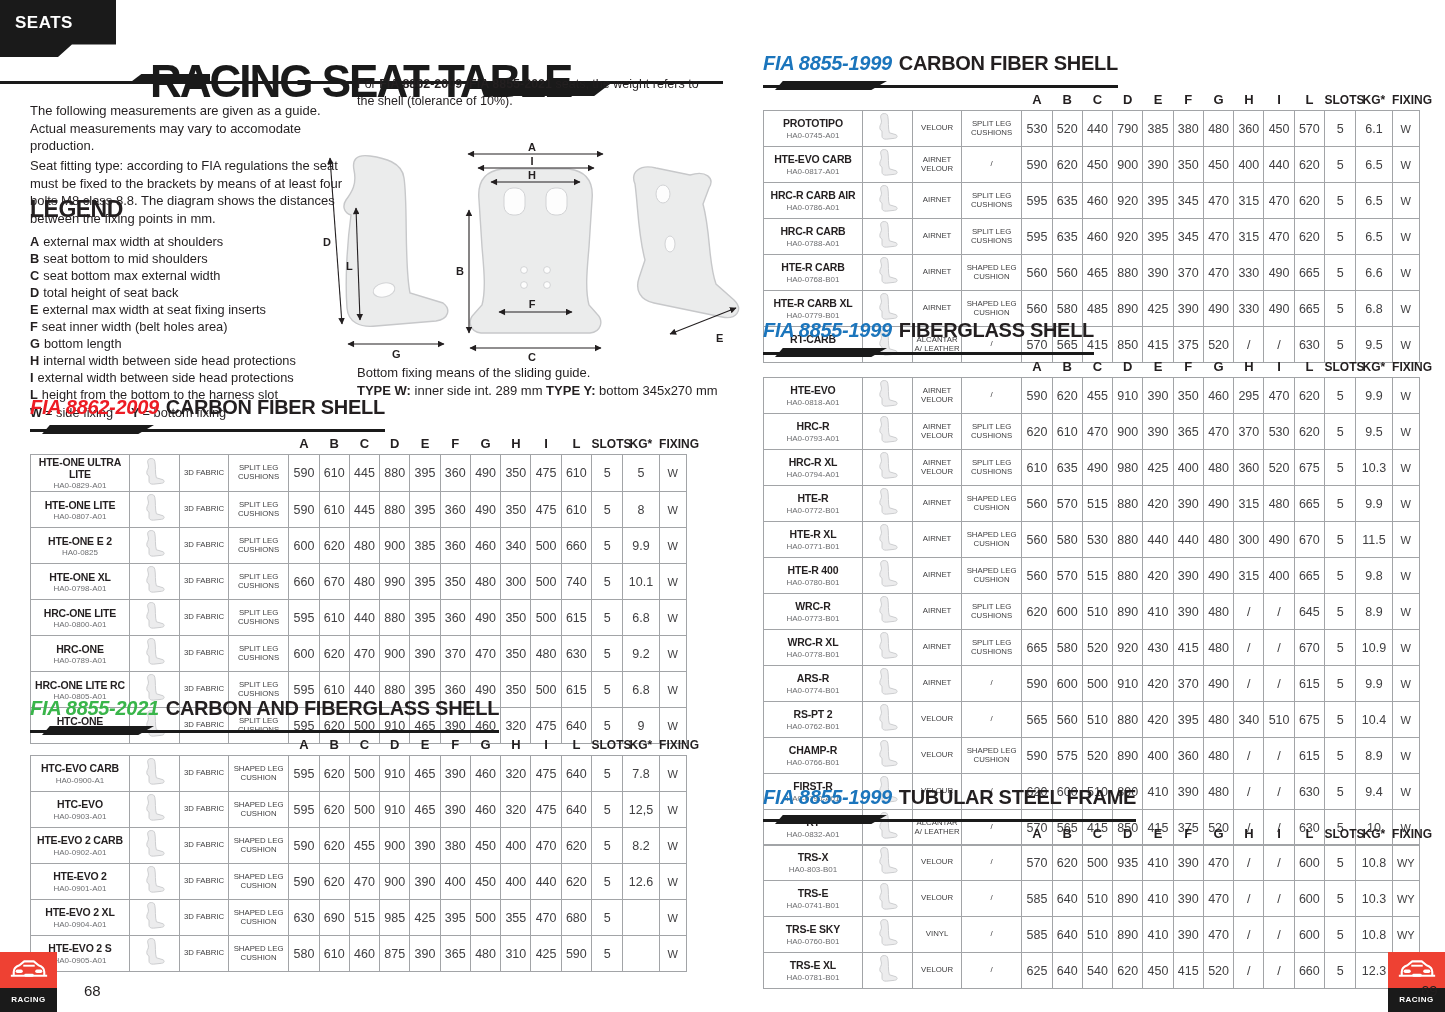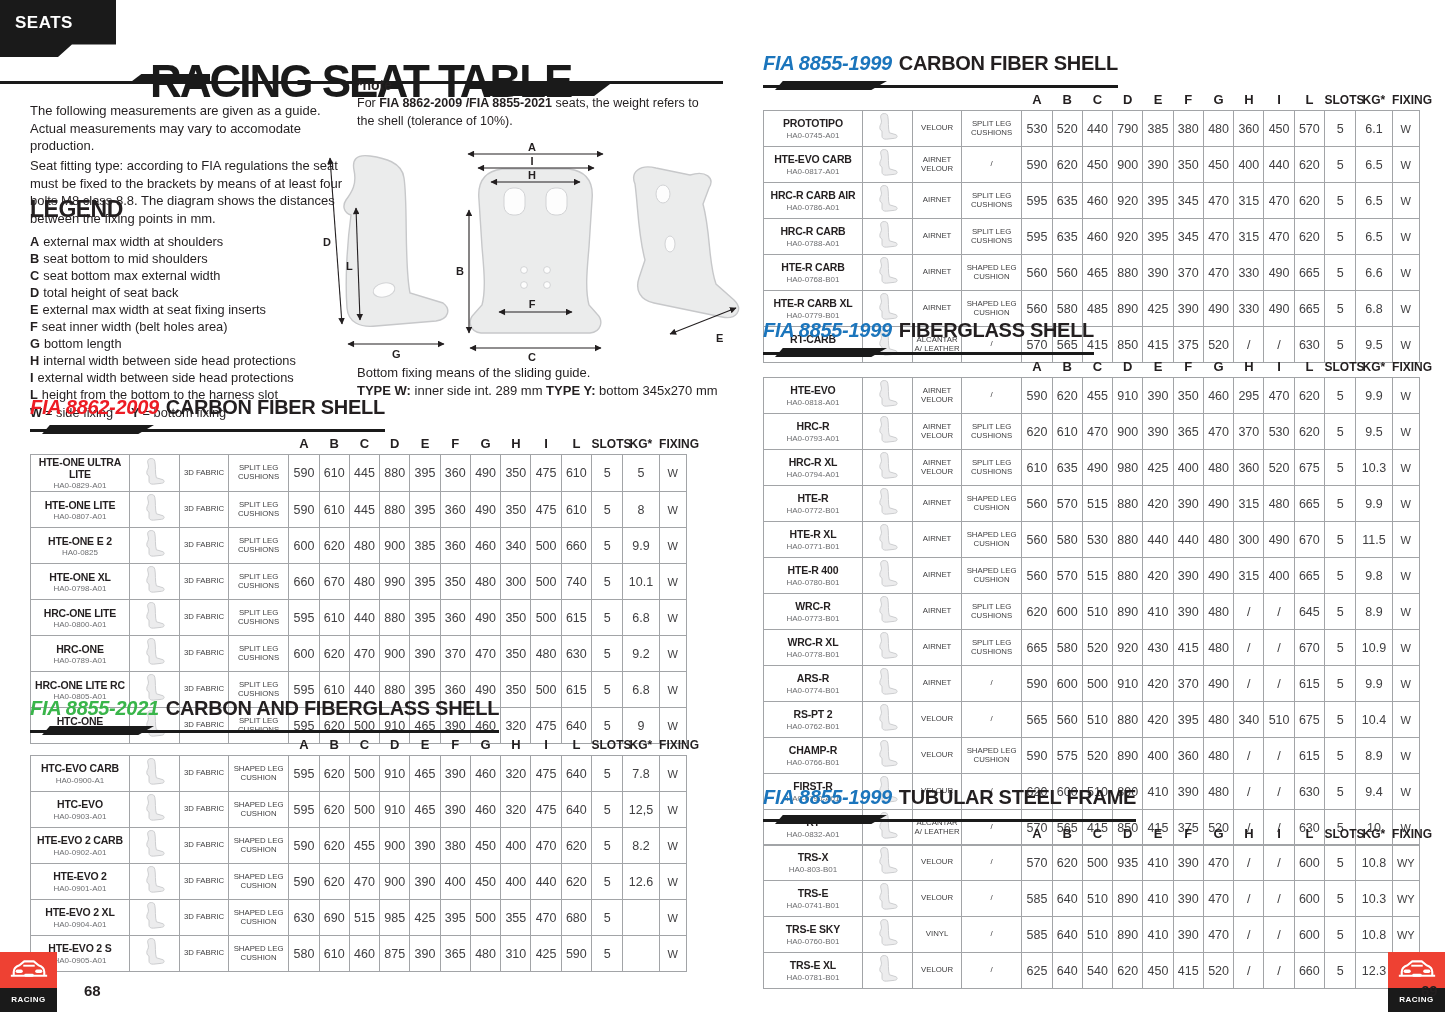--- a/index.html
+++ b/index.html
@@ -53,42 +53,41 @@
   .c-name .cd{font-size:8px;color:#6d6e71;margin-top:1px;}
   .c-mat,.c-cush{font-size:7.8px;color:#414042;line-height:1.15;text-transform:uppercase;overflow-wrap:break-word;}
   .c-num{font-size:12.5px;color:#414042;}
   .c-fix{font-size:11px;color:#414042;}
   .t1 td{height:28px;} .t2 td{height:32px;} .t3 td{height:29px;} .t4 td{height:30px;} .t5 td{height:27px;}
   
   .foot-red{position:absolute;width:57px;height:36px;background:#ee4133;top:952px;}
   .foot-red svg{display:block;margin:5px auto 0 auto;}
   .foot-black{position:absolute;width:57px;height:24px;background:#1a1a1a;top:988px;
     color:#fff;font-size:8px;font-weight:bold;letter-spacing:.5px;text-align:center;line-height:24px;}
-  .pgnum{position:absolute;top:982px;font-size:15px;font-weight:bold;color:#231f20;}
+  .pgnum{position:absolute;top:982px;font-size:15px;font-weight:normal;color:#231f20;}
 </style>
 </head>
 <body>
 
 <div class="sheet">
 
   <div class="seats-tab">
     <span>SEATS</span>
   </div>
   <h1 class="main-title">RACING SEAT TABLE</h1>
   <div class="title-rule"></div>
   <div class="tab-above"></div>
   <div class="tab-below"></div>
 
   <div class="intro">
     <p>The following measurements  are given as a guide. Actual measurements may vary to accomodate production.</p>
     <p>Seat fitting type: according to FIA regulations the seat must be fixed to the brackets by means of at least four bolts M8 class 8.8. The diagram shows the distances between the fixing points in mm.</p>
   </div>
 
   <div class="note">
-    <div class="nt">*note</div>
     <div><span>For </span><b>FIA 8862-2009 /FIA 8855-2021</b><span> seats, the weight refers to the shell (tolerance of 10%).</span></div>
   </div>
 
   <div class="legend">
     <h2>LEGEND</h2>
     <div id="legend-items">
         <div class="lg-row"><b>A</b>external max width at shoulders</div>
         <div class="lg-row"><b>B</b>seat bottom to mid shoulders</div>
         <div class="lg-row"><b>C</b>seat bottom max external width</div>
         <div class="lg-row"><b>D</b>total height of seat back</div>

